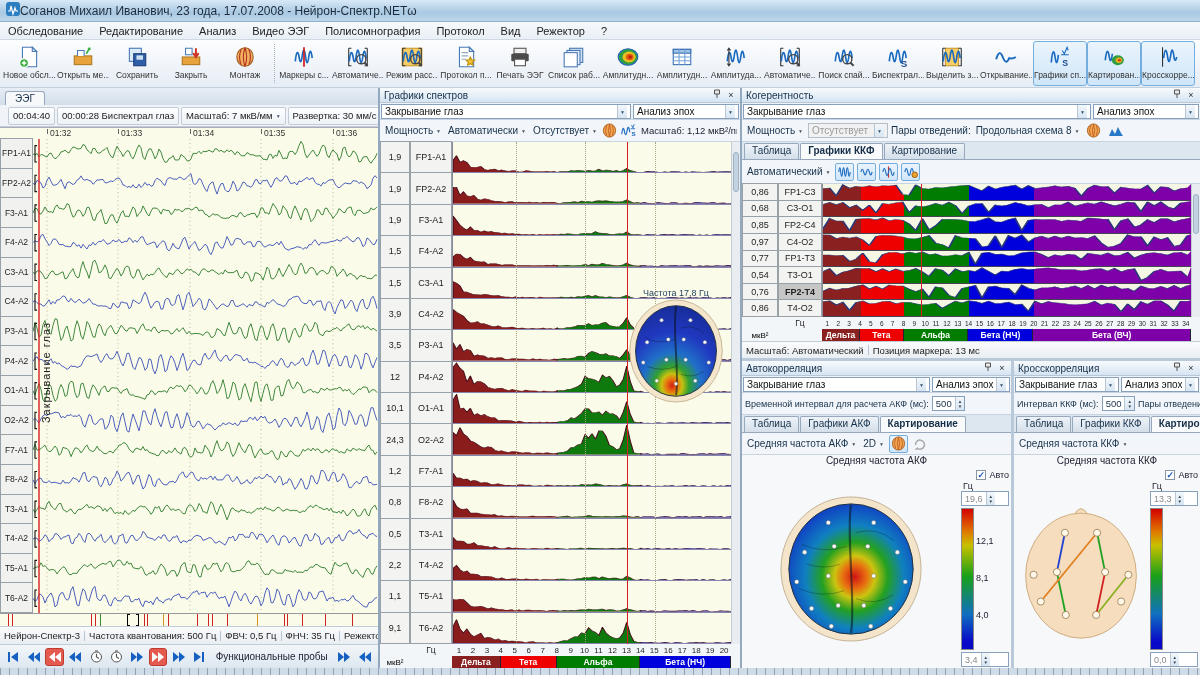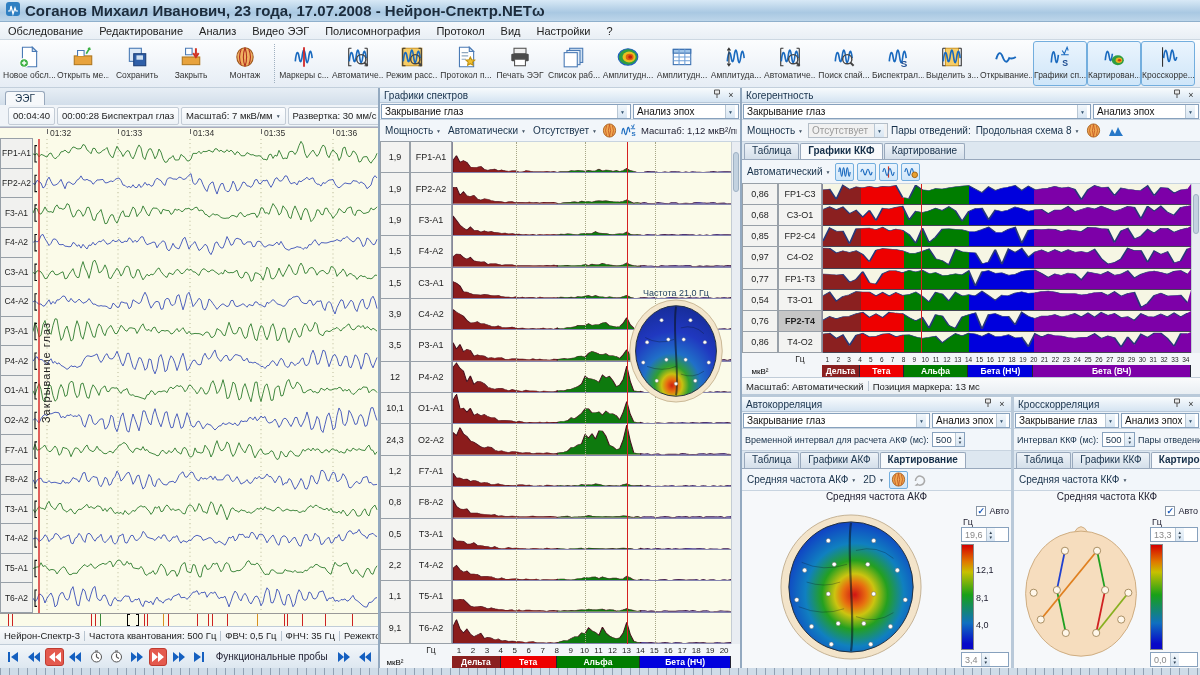--- a/index.html
+++ b/index.html
@@ -1,43 +1,43 @@
 <!DOCTYPE html>
 <html><head>
 <meta charset="utf-8">
 <style>
   html,body{margin:0;padding:0;background:#5a6a7a;}
   *{box-sizing:border-box;}
   #app{width:1200px;height:675px;position:relative;overflow:hidden;
        font-family:"Liberation Sans",sans-serif;background:#cfdce8;
        border:0;user-select:none;}
   
-  .titlebar{height:22px;display:flex;align-items:center;padding:0 6px;gap:5px;
+  .titlebar{height:22px;display:flex;align-items:center;padding:0 6px;
     background:linear-gradient(#d8e9f6,#a9c8e2 60%,#bdd6ea);border-bottom:1px solid #8fb0cc;
-    font-size:15px;color:#1c2c3c;font-weight:bold;}
+    font-size:12px;color:#1c2c3c;}
   .menubar{height:18px;display:flex;align-items:center;background:linear-gradient(#f6f9fc,#e9eff5);
     border-bottom:1px solid #cdd8e2;font-size:11px;color:#222;}
   .menu-item{padding:1px 8px;}
   .toolbar{height:48px;display:flex;align-items:stretch;background:linear-gradient(#fcfdfe,#e6edf5);
     border-bottom:1px solid #c2cfdc;padding:1px 2px;}
   .tool-btn{width:54px;display:flex;flex-direction:column;align-items:center;justify-content:flex-start;
     padding-top:2px;border:1px solid transparent;border-radius:3px;font-size:8.5px;color:#333;overflow:hidden;}
   .tool-btn .ticon{width:26px;height:26px;display:flex;align-items:center;justify-content:center;}
   .tool-btn .tlabel{white-space:nowrap;max-width:52px;overflow:hidden;}
   .tool-btn.active{background:linear-gradient(#eaf4fd,#cfe6f9);border:1px solid #73aede;}
   .tool-sep{width:1px;margin:3px 2px;border-left:1px dotted #9fb0c0;}
   .bottom-strip{height:7px;background:linear-gradient(#c2cfda,#9fb2c2);
     background-image:repeating-linear-gradient(90deg,rgba(30,50,80,.35) 0 1px,transparent 1px 9px);}
   
   .workspace{height:580px;display:flex;background:#b9c9d9;}
   .panel{display:flex;flex-direction:column;background:#f3f6f9;min-width:0;}
   .eeg-panel{width:378px;}
   .spectrum-panel{width:362px;border-left:2px solid #93a9c0;}
   .right-col{flex:1;display:flex;flex-direction:column;border-left:2px solid #93a9c0;min-width:0;}
-  .coh-panel{height:306px;border-radius:17px;}
+  .coh-panel{height:270px;border-radius:17px;}
   .bottom-row{flex:1;display:flex;border-top:3px solid #b9c9d9;min-height:0;}
   .akf-panel{width:269px;border-radius:23px;}
   .kkf-panel{flex:1;border-left:3px solid #b9c9d9;}
   
   .ptitle{height:15px;display:flex;align-items:center;padding:0 4px;gap:4px;
     background:linear-gradient(#f8fbfd,#d5e4f2);border-bottom:1px solid #b7c7d8;font-size:10px;color:#16304a;}
   .ptitle .sp{flex:1;}
   .pwin{font-size:9px;color:#333;width:10px;text-align:center;line-height:10px;}
   .drow{display:flex;height:17px;background:#eef3f8;border-bottom:1px solid #c8d4e0;padding:1px;gap:2px;}
   .dd{display:flex;align-items:center;border:1px solid #87a1bd;background:#fff;font-size:10px;
@@ -156,21 +156,21 @@
   </div>
 
   <div class="menubar" id="menubar">
       <span class="menu-item">Обследование</span>
       <span class="menu-item">Редактирование</span>
       <span class="menu-item">Анализ</span>
       <span class="menu-item">Видео ЭЭГ</span>
       <span class="menu-item">Полисомнография</span>
       <span class="menu-item">Протокол</span>
       <span class="menu-item">Вид</span>
-      <span class="menu-item">Настройки</span>
+      <span class="menu-item">Режектор</span>
       <span class="menu-item">?</span>
     </div>
   <div class="toolbar" id="toolbar">
       <div class="tool-btn">
         <span class="ticon">
           <svg width="24" height="24" viewBox="0 0 22 22">
             <path d="M5 2 h9 l4 4 v14 h-13 z" fill="#fff" stroke="#4a7ab5"></path>
             <path d="M14 2 l4 4 h-4 z" fill="#cfe0f0" stroke="#4a7ab5"></path>
             <circle cx="6.5" cy="16.5" r="4" fill="#3cb043" stroke="#fff"></circle>
             <path d="M4.5 16.5 h4 M6.5 14.5 v4" stroke="#fff" stroke-width="1.3"></path>
@@ -785,21 +785,21 @@
                 <path d="M0 30 L0.00 13.42 L1.25 6.45 L2.50 15.60 L3.75 19.69 L5.00 15.87 L6.25 20.75 L7.50 23.36 L8.75 21.62 L10.00 19.97 L11.25 25.05 L12.50 24.03 L13.75 24.64 L15.00 26.46 L16.25 25.58 L17.50 27.53 L18.75 27.23 L20.00 27.88 L21.25 27.72 L22.50 27.96 L23.75 28.02 L25.00 28.51 L26.25 29.03 L27.50 28.32 L28.75 28.05 L30.00 29.37 L31.25 29.34 L32.50 29.42 L33.75 29.66 L35.00 28.81 L36.25 29.56 L37.50 29.24 L37.5 30 Z" fill="#8b1c1c" stroke="#47101f" stroke-width="0.4"></path>
                 <path d="M37.5 30 L37.50 29.24 L38.75 27.98 L40.00 27.21 L41.25 27.06 L42.50 25.12 L43.75 23.44 L45.00 23.17 L46.25 19.52 L47.50 20.25 L48.75 14.46 L50.00 17.42 L51.25 19.04 L52.50 21.99 L53.75 13.76 L55.00 19.50 L56.25 22.50 L57.50 24.28 L58.75 25.09 L60.00 24.48 L61.25 19.45 L62.50 9.18 L63.75 20.98 L65.00 27.69 L66.25 28.84 L67.50 28.82 L67.5 30 Z" fill="#0e7a0e" stroke="#47101f" stroke-width="0.4"></path>
                 <path d="M67.5 30 L67.50 28.82 L68.75 29.01 L70.00 29.15 L71.25 28.95 L72.50 29.29 L73.75 29.63 L75.00 29.33 L76.25 28.96 L77.50 29.42 L78.75 29.84 L80.00 28.99 L81.25 29.09 L82.50 29.58 L83.75 29.77 L85.00 29.32 L86.25 29.39 L87.50 28.88 L88.75 29.36 L90.00 29.08 L91.25 29.62 L92.50 29.55 L93.75 29.67 L95.00 28.82 L96.25 29.43 L97.50 29.52 L98.75 29.17 L100.00 28.88 L100 30 Z" fill="#2428c0" stroke="#47101f" stroke-width="0.4"></path>
               </svg>
             </div>
             <div class="vgrid" style="left: 22.5%;"></div>
             <div class="vgrid" style="left: 47.5%;"></div>
             <div class="vgrid" style="left: 72.5%;"></div>
             <div class="vmark" style="left: 62.5%;"></div>
             <div class="spec-brain">
-            <div class="blabel">Частота 21,0 Гц</div>
+            <div class="blabel">Частота 17,8 Гц</div>
             <svg width="98" height="104" viewBox="0 0 100 108">
               <defs>
                 <radialGradient id="spg" cx="45%" cy="88%" r="85%">
                   <stop offset="0%" stop-color="#d02010"></stop>
                     <stop offset="8%" stop-color="#e87010"></stop>
                   <stop offset="15%" stop-color="#c8c010"></stop>
                     <stop offset="25%" stop-color="#30a030"></stop>
                   <stop offset="42%" stop-color="#2070c8"></stop>
                     <stop offset="70%" stop-color="#2038c0"></stop>
                   <stop offset="100%" stop-color="#182e9e"></stop>

